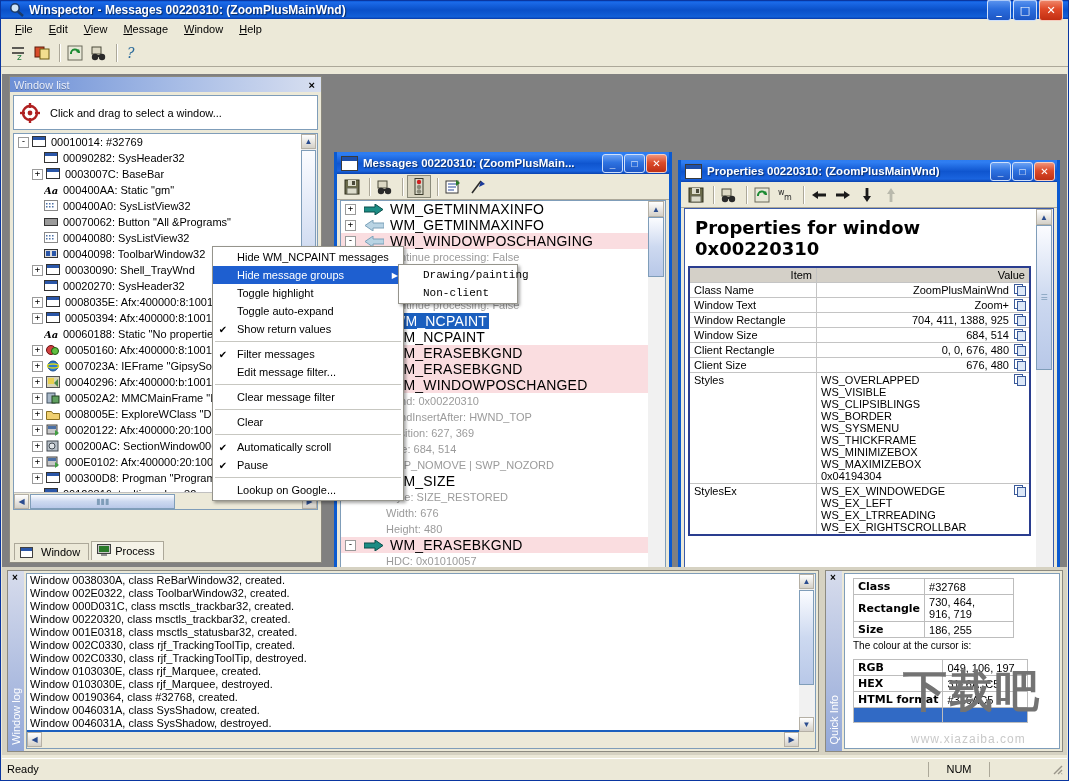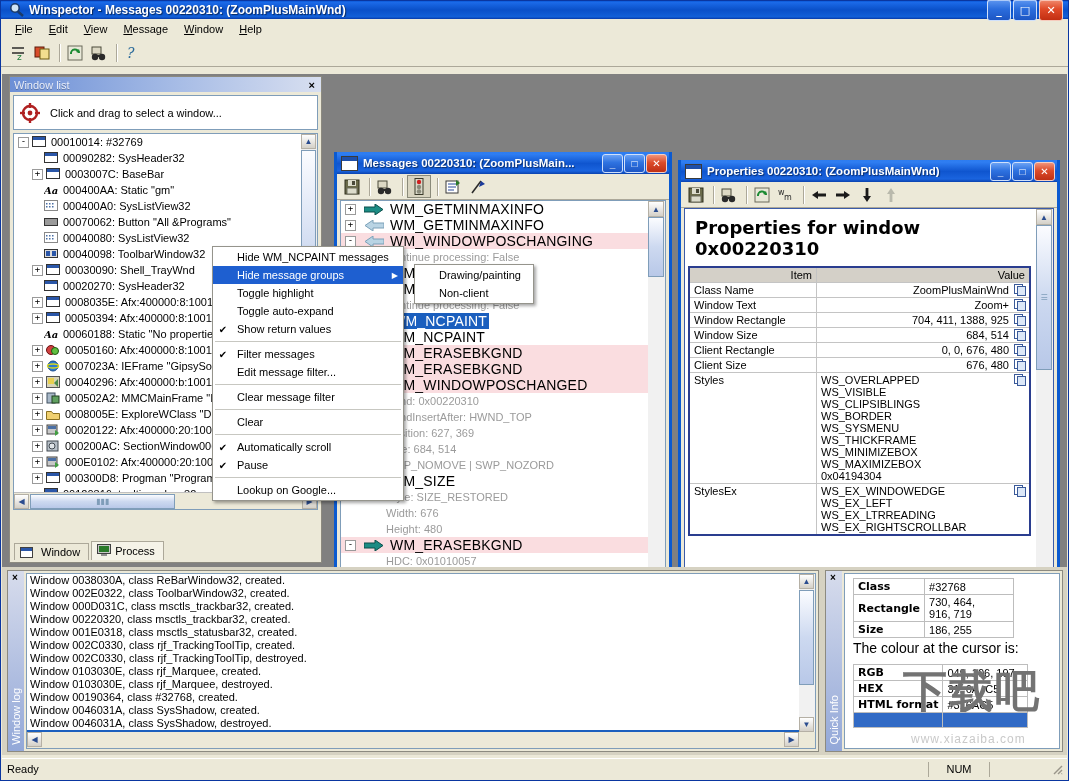--- a/index.html
+++ b/index.html
@@ -155,21 +155,21 @@
   .lrow.sel{background:#1b5fbe;color:#fff;}
   .log-vscroll{position:absolute;right:0;top:0;bottom:16px;width:16px;background:#f1f1f1;}
   .log-hscroll{position:absolute;left:0;right:0;bottom:0;height:16px;background:#ece9d8;}
 
   .quickpanel{position:absolute;left:823px;top:3px;width:238px;height:182px;background:#ece9d8;
     border:1px solid #8c8a80;box-sizing:border-box;display:flex;}
   .quickbox{flex:1;margin:2px;background:#fff;border:1px solid #7f9db9;position:relative;overflow:hidden;}
   .qtable{border-collapse:collapse;margin:4px 0 0 8px;font-size:11px;}
   .qtable td{border:1px solid #bdbdbd;padding:1px 4px;}
   .qtable td.k{font-weight:bold;font-family:"DejaVu Sans",sans-serif;font-size:11px;}
-  .qcap{font-size:14px;margin:2px 0 2px 8px;}
+  .qcap{font-size:10px;margin:2px 0 2px 8px;}
   .qbluerow td{background:#2a63c8;height:12px;border-color:#bdbdbd;}
   .wm{position:absolute;left:58px;top:88px;font-size:44px;font-weight:bold;color:#737373;
       letter-spacing:2px;font-family:"DejaVu Sans",sans-serif;}
   .wm2{position:absolute;left:66px;bottom:2px;font-size:12px;color:#c9c9c9;letter-spacing:1px;}
 
   
   .statusbar{position:absolute;left:1px;bottom:1px;width:1065px;height:20px;background:#ece9d8;
     border-top:1px solid #fff;display:flex;align-items:center;}
   .sb-ready{padding-left:5px;font-size:11px;flex:1;}
   .sb-cell{width:60px;text-align:center;font-size:11px;border-left:1px solid #aca899;
@@ -907,21 +907,21 @@
         </div>
         <div class="ctxitem">
           <span class="chk">✔</span>
           <span class="lbl">Pause</span>
         </div>
         <div class="ctxsep"></div>
         <div class="ctxitem">
           <span class="lbl">Lookup on Google...</span>
         </div>
       </div>
-    <div class="ctxmenu" id="submenu" style="left:412px;top:190px;width:118px;">
+    <div class="ctxmenu" id="submenu" style="left:396px;top:190px;width:118px;font-family:Liberation Mono, monospace;">
         <div class="ctxitem">
           <span class="lbl">Drawing/painting</span>
         </div>
         <div class="ctxitem">
           <span class="lbl">Non-client</span>
         </div>
       </div>
 
   </div>
 

